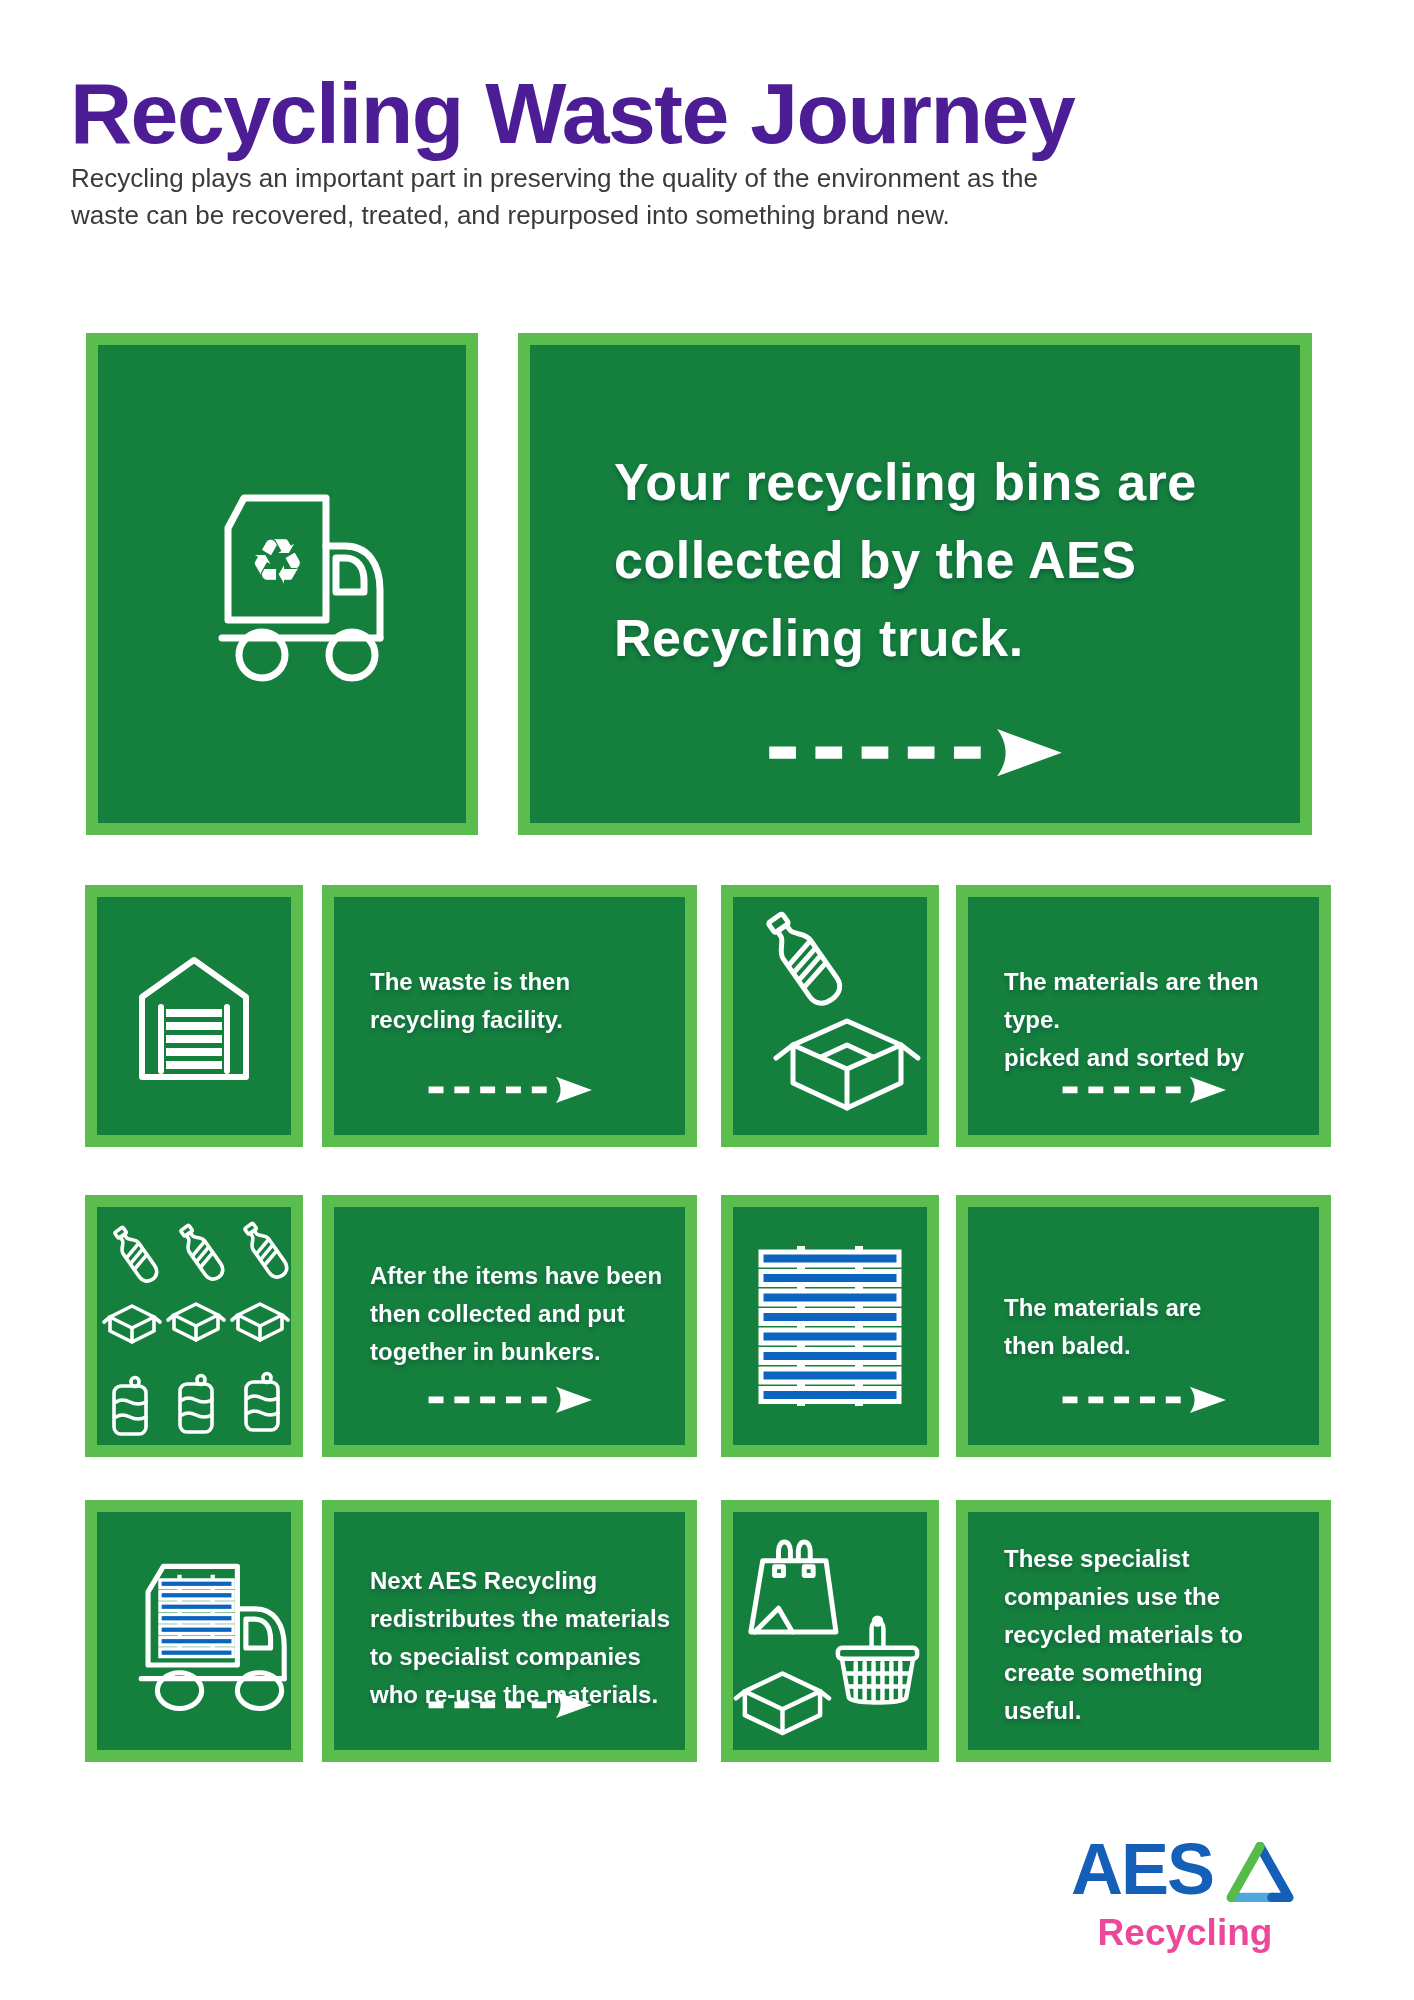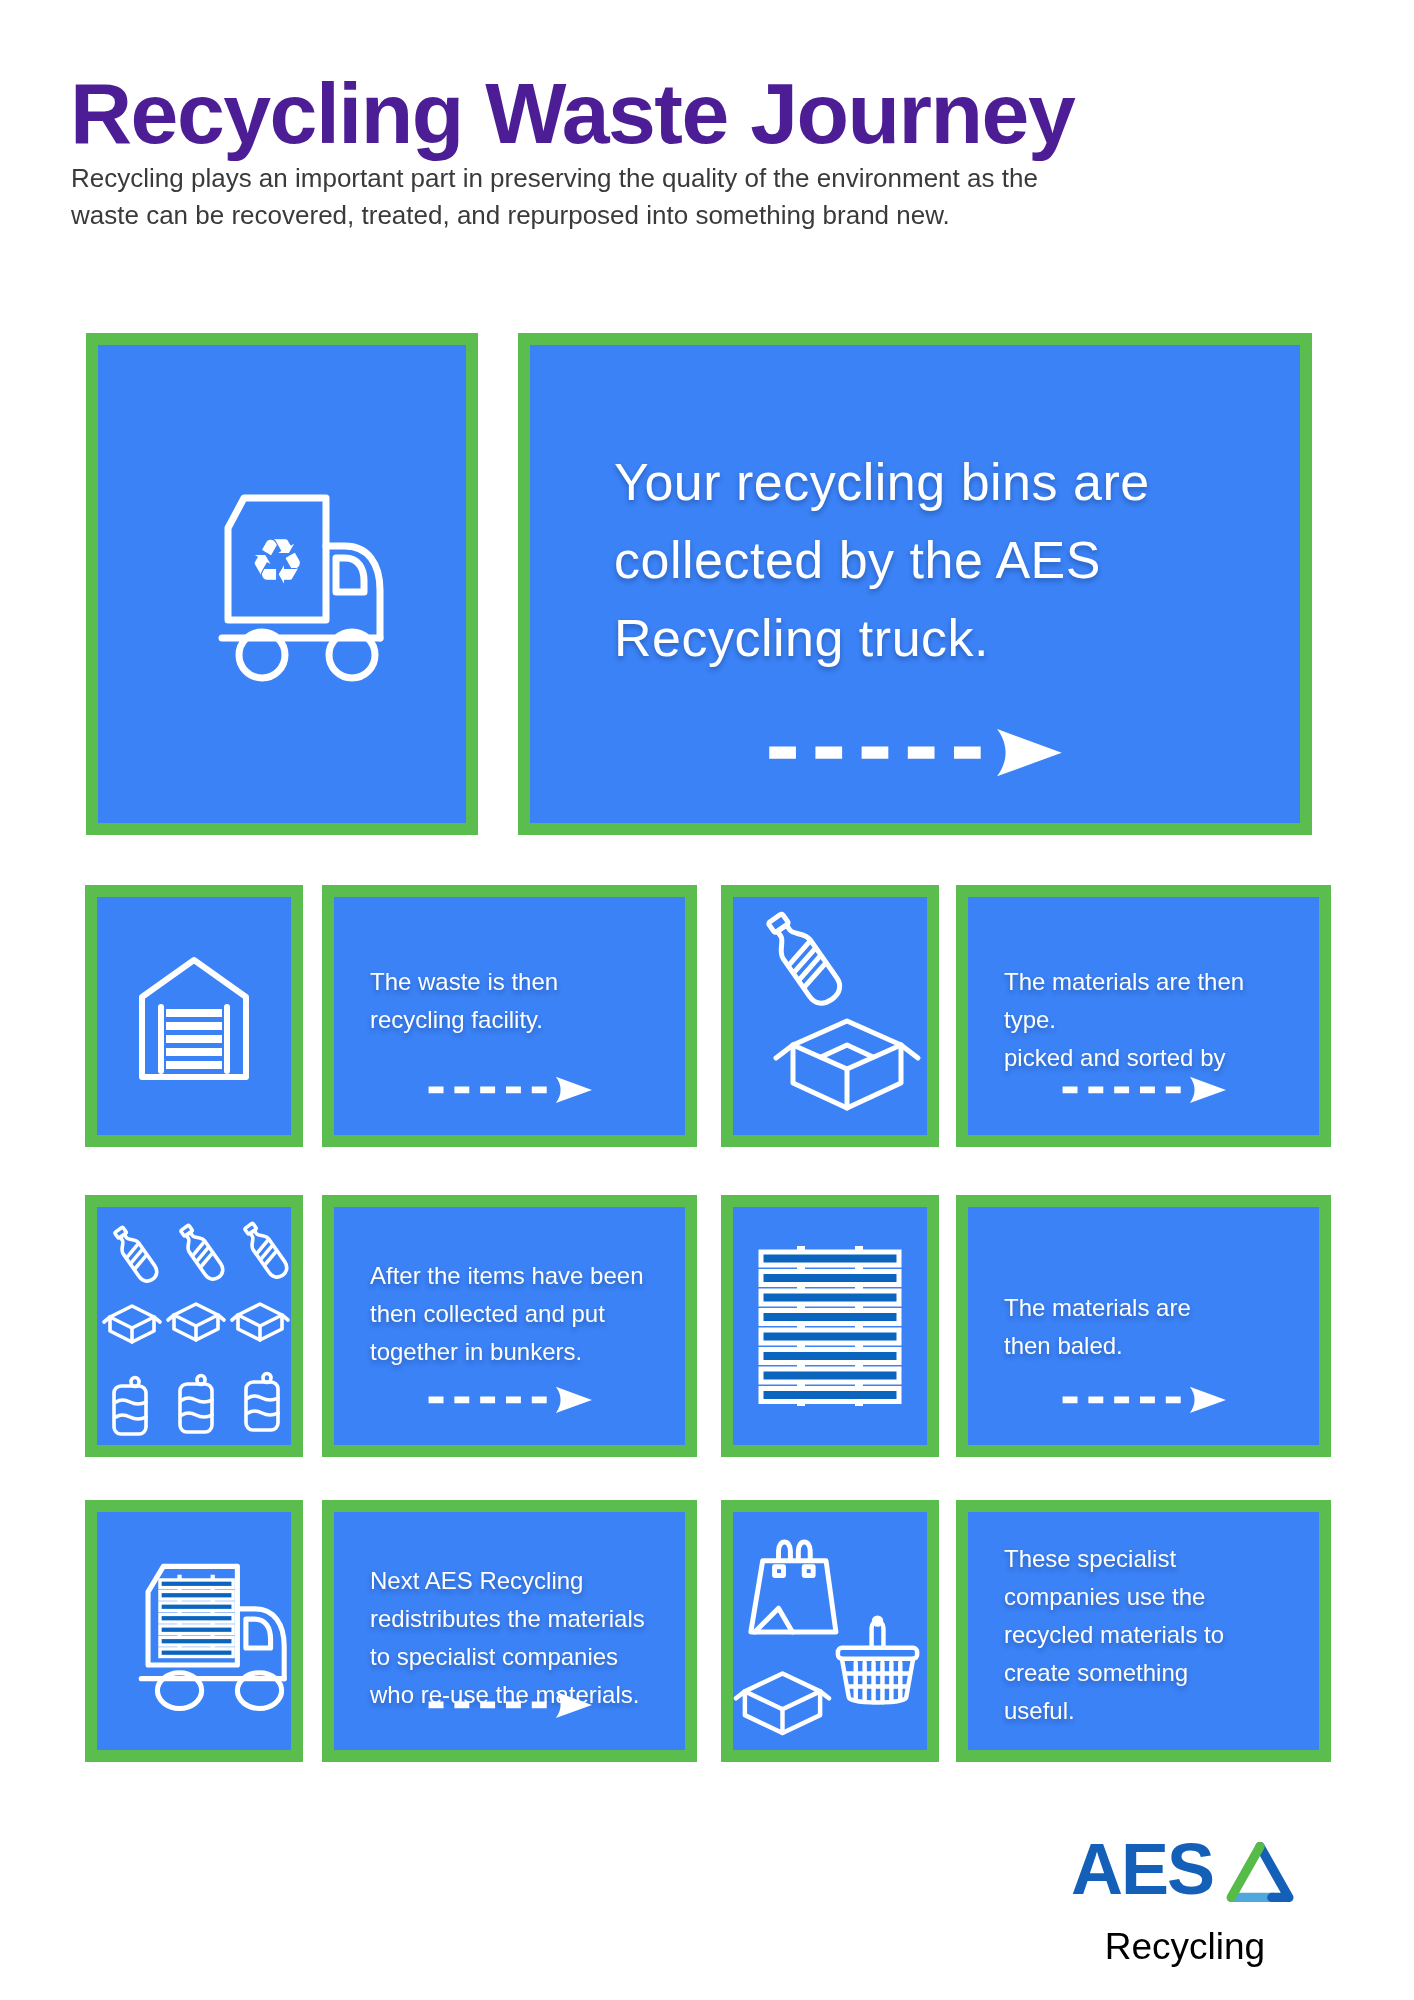--- a/index.html
+++ b/index.html
@@ -19,22 +19,23 @@
   }
   .subtitle{
     position:absolute;left:71px;top:160px;margin:0;
     font-size:26px;color:#3A3A3A;line-height:37px;
   }
   .sub-line{display:block;white-space:nowrap;}
 
   .card{
     position:absolute;
     box-sizing:border-box;
-    background:#3b82f6;
+    background:#15803d;
     border:12px solid #5BBD4E;
+    font-weight:bold;
   }
   .icon-card{display:flex;align-items:center;justify-content:center;}
 
   .hero-icon-card{left:86px;top:333px;width:392px;height:502px;}
   .hero-text-card{left:518px;top:333px;width:794px;height:502px;}
 
   .row2{top:885px;}
   .row3{top:1195px;}
   .row4{top:1500px;}
   .pos-i1{left:85px;width:218px;height:262px;}
@@ -65,21 +66,21 @@
     position:absolute;left:1040px;top:1826px;width:290px;
     text-align:center;
   }
   .logo-top{display:flex;align-items:flex-end;justify-content:center;gap:8px;}
   .logo-aes{
     font-size:72px;font-weight:bold;letter-spacing:-2px;line-height:86px;
     color:#1460B8;
   }
   .logo-triangle{width:78px;height:72px;margin-bottom:4px;}
   .logo-sub{
-    font-size:37px;font-weight:normal;color:#000000;margin-top:14px;
+    font-size:37px;font-weight:bold;color:#ec4899;margin-top:0px;
   }
 
   svg{display:block;}
   .st{stroke:#ffffff;fill:none;stroke-linecap:round;stroke-linejoin:round;}
 </style>
 </head>
 <body>
 
 <div class="page">
 

